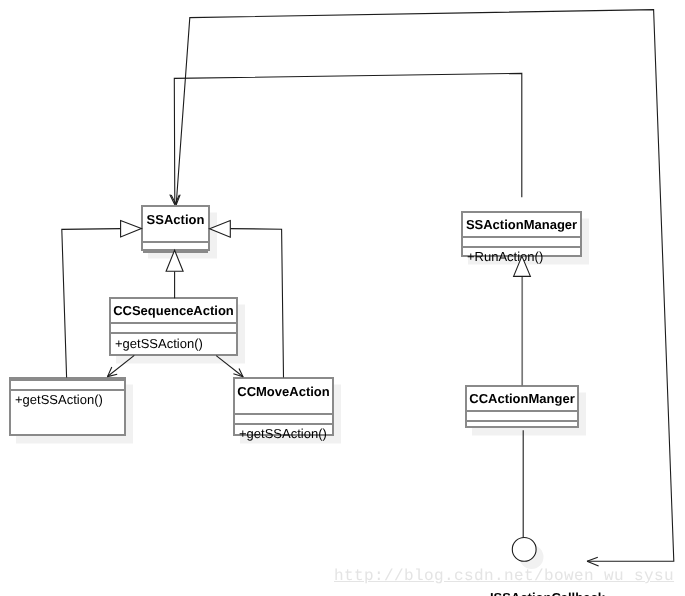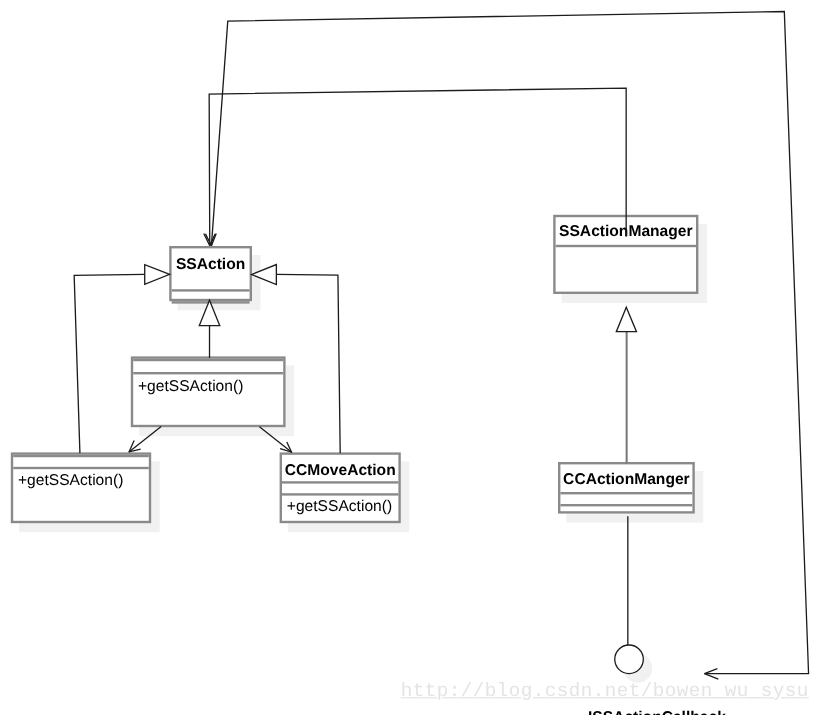--- a/index.html
+++ b/index.html
@@ -68,35 +68,37 @@
 
     <circle cx="524.2" cy="549.4" r="11.9" fill="#ffffff" stroke="#1c1c1c" stroke-width="1.1"></circle>
   </svg>
 
   <div class="uml-class" id="box-ssaction" style="left:141px;top:205px;width:69px;height:45.6px;">
     <div class="uml-name" style="height:34px;line-height:25.0px;">SSAction</div>
     <div class="uml-sep uml-compartment" style="height:8.3px;"></div>
     <div class="uml-sep uml-compartment" style="height:10.3px;"></div>
   </div>
   <div class="uml-class" id="box-ccsequenceaction" style="left:109px;top:297px;width:129px;height:59.0px;">
+    <div class="uml-name" style="height:22.85px;line-height:24.85px;">CCSequenceAction</div>
     <div class="uml-sep uml-compartment" style="height:8.65px;"></div>
     <div class="uml-sep uml-compartment uml-op" style="height:23.5px;line-height:19.5px;">+getSSAction()</div>
   </div>
   <div class="uml-class" id="box-ccmovetoaction" style="left:9px;top:376.9px;width:117px;height:58.9px;">
     <div class="uml-sep uml-compartment" style="height:8.5px;"></div>
     <div class="uml-sep uml-compartment uml-op" style="height:23.3px;line-height:18.8px;">+getSSAction()</div>
   </div>
   <div class="uml-class" id="box-ccmoveaction" style="left:233px;top:376.9px;width:101px;height:58.9px;">
-    <div class="uml-name" style="height:22px;line-height:25.1px;">CCMoveAction</div>
+    <div class="uml-name" style="height:34px;line-height:25.1px;">CCMoveAction</div>
     <div class="uml-sep uml-compartment" style="height:8.5px;"></div>
     <div class="uml-sep uml-compartment uml-op" style="height:23.3px;line-height:18.8px;">+getSSAction()</div>
   </div>
-  <div class="uml-class" id="box-ssactionmanager" style="left:461px;top:179px;width:121px;height:66px;">
+  <div class="uml-class" id="box-ssactionmanager" style="left:461px;top:211px;width:121px;height:46px;">
     <div class="uml-name" style="height:22.9px;line-height:24.9px;">SSActionManager</div>
     <div class="uml-sep uml-compartment" style="height:8.6px;"></div>
+    <div class="uml-sep uml-compartment uml-op" style="height:23.3px;line-height:18.8px;">+RunAction()</div>
   </div>
   <div class="uml-class" id="box-ccactionmanger" style="left:465px;top:385px;width:114px;height:43px;">
     <div class="uml-name" style="height:22.7px;line-height:24.7px;">CCActionManger</div>
     <div class="uml-sep uml-compartment" style="height:8.6px;"></div>
     <div class="uml-sep uml-compartment" style="height:10.5px;"></div>
   </div>
 
   <div class="iface-label" style="left:466px;top:591px;line-height:1;padding-left:24px;">ISSActionCallback</div>
 
   <div class="watermark" style="left:334px;top:568px;text-decoration:underline;">http://blog.csdn.net/bowen_wu_sysu</div>

